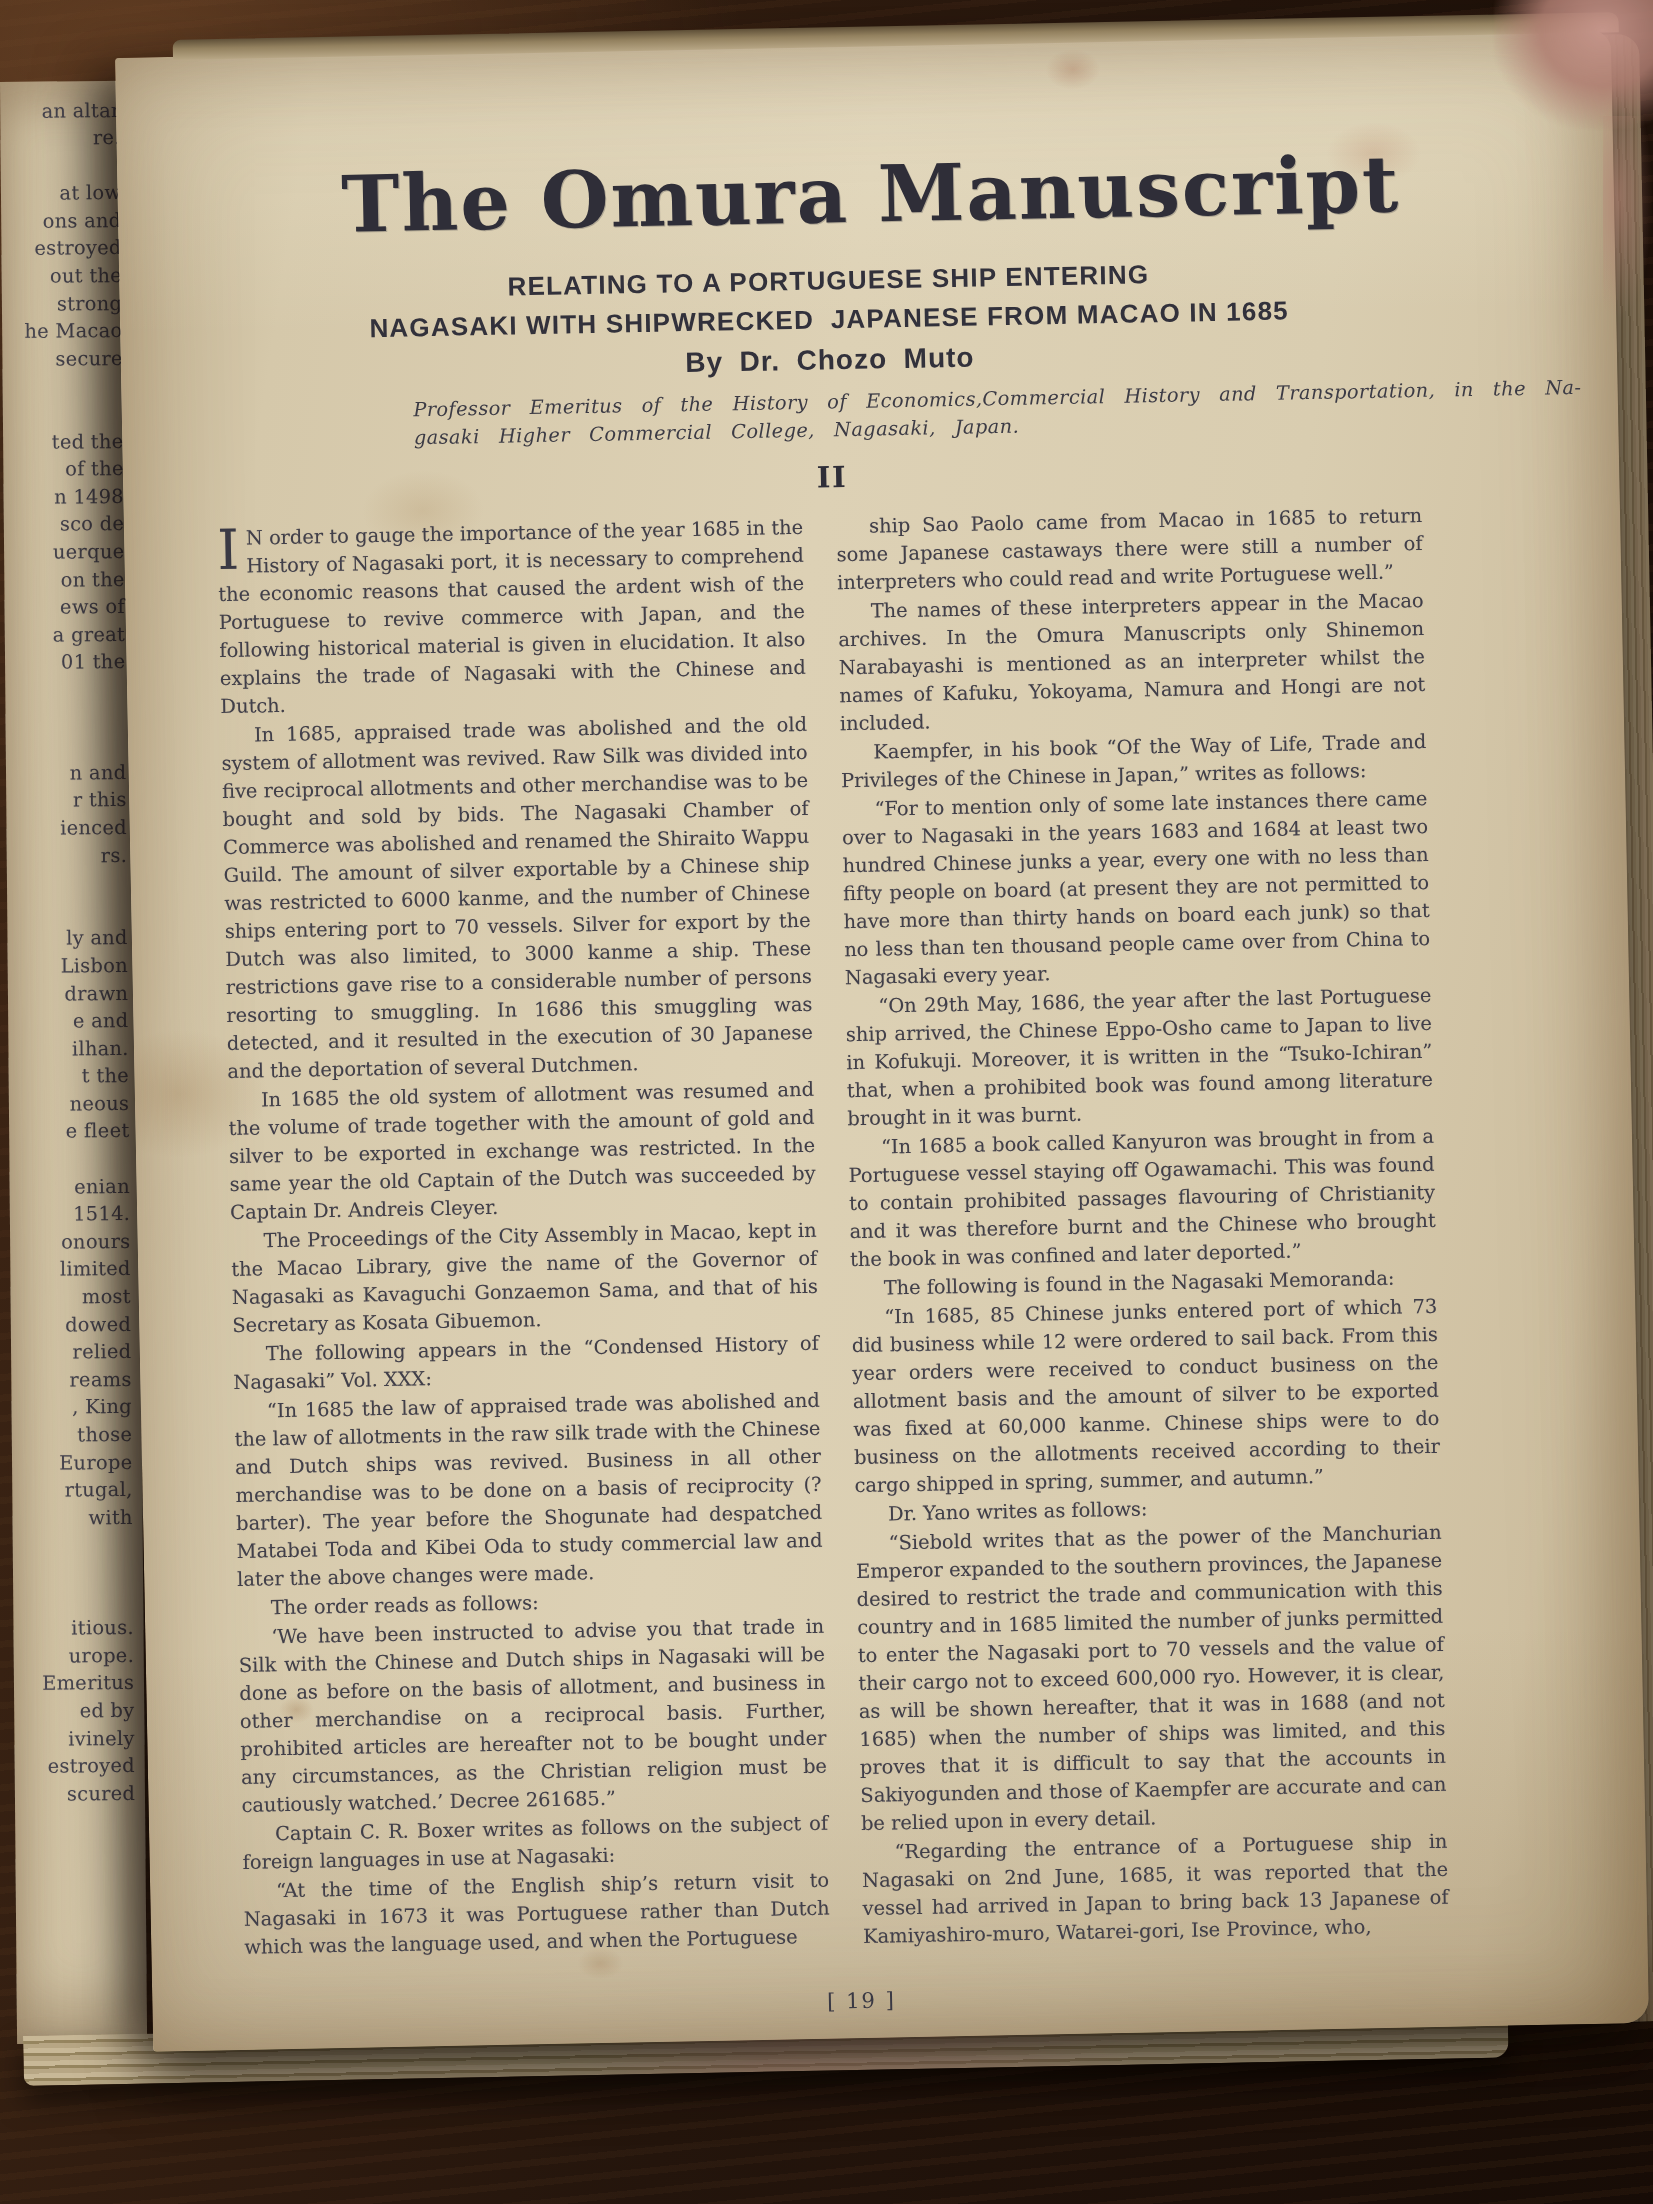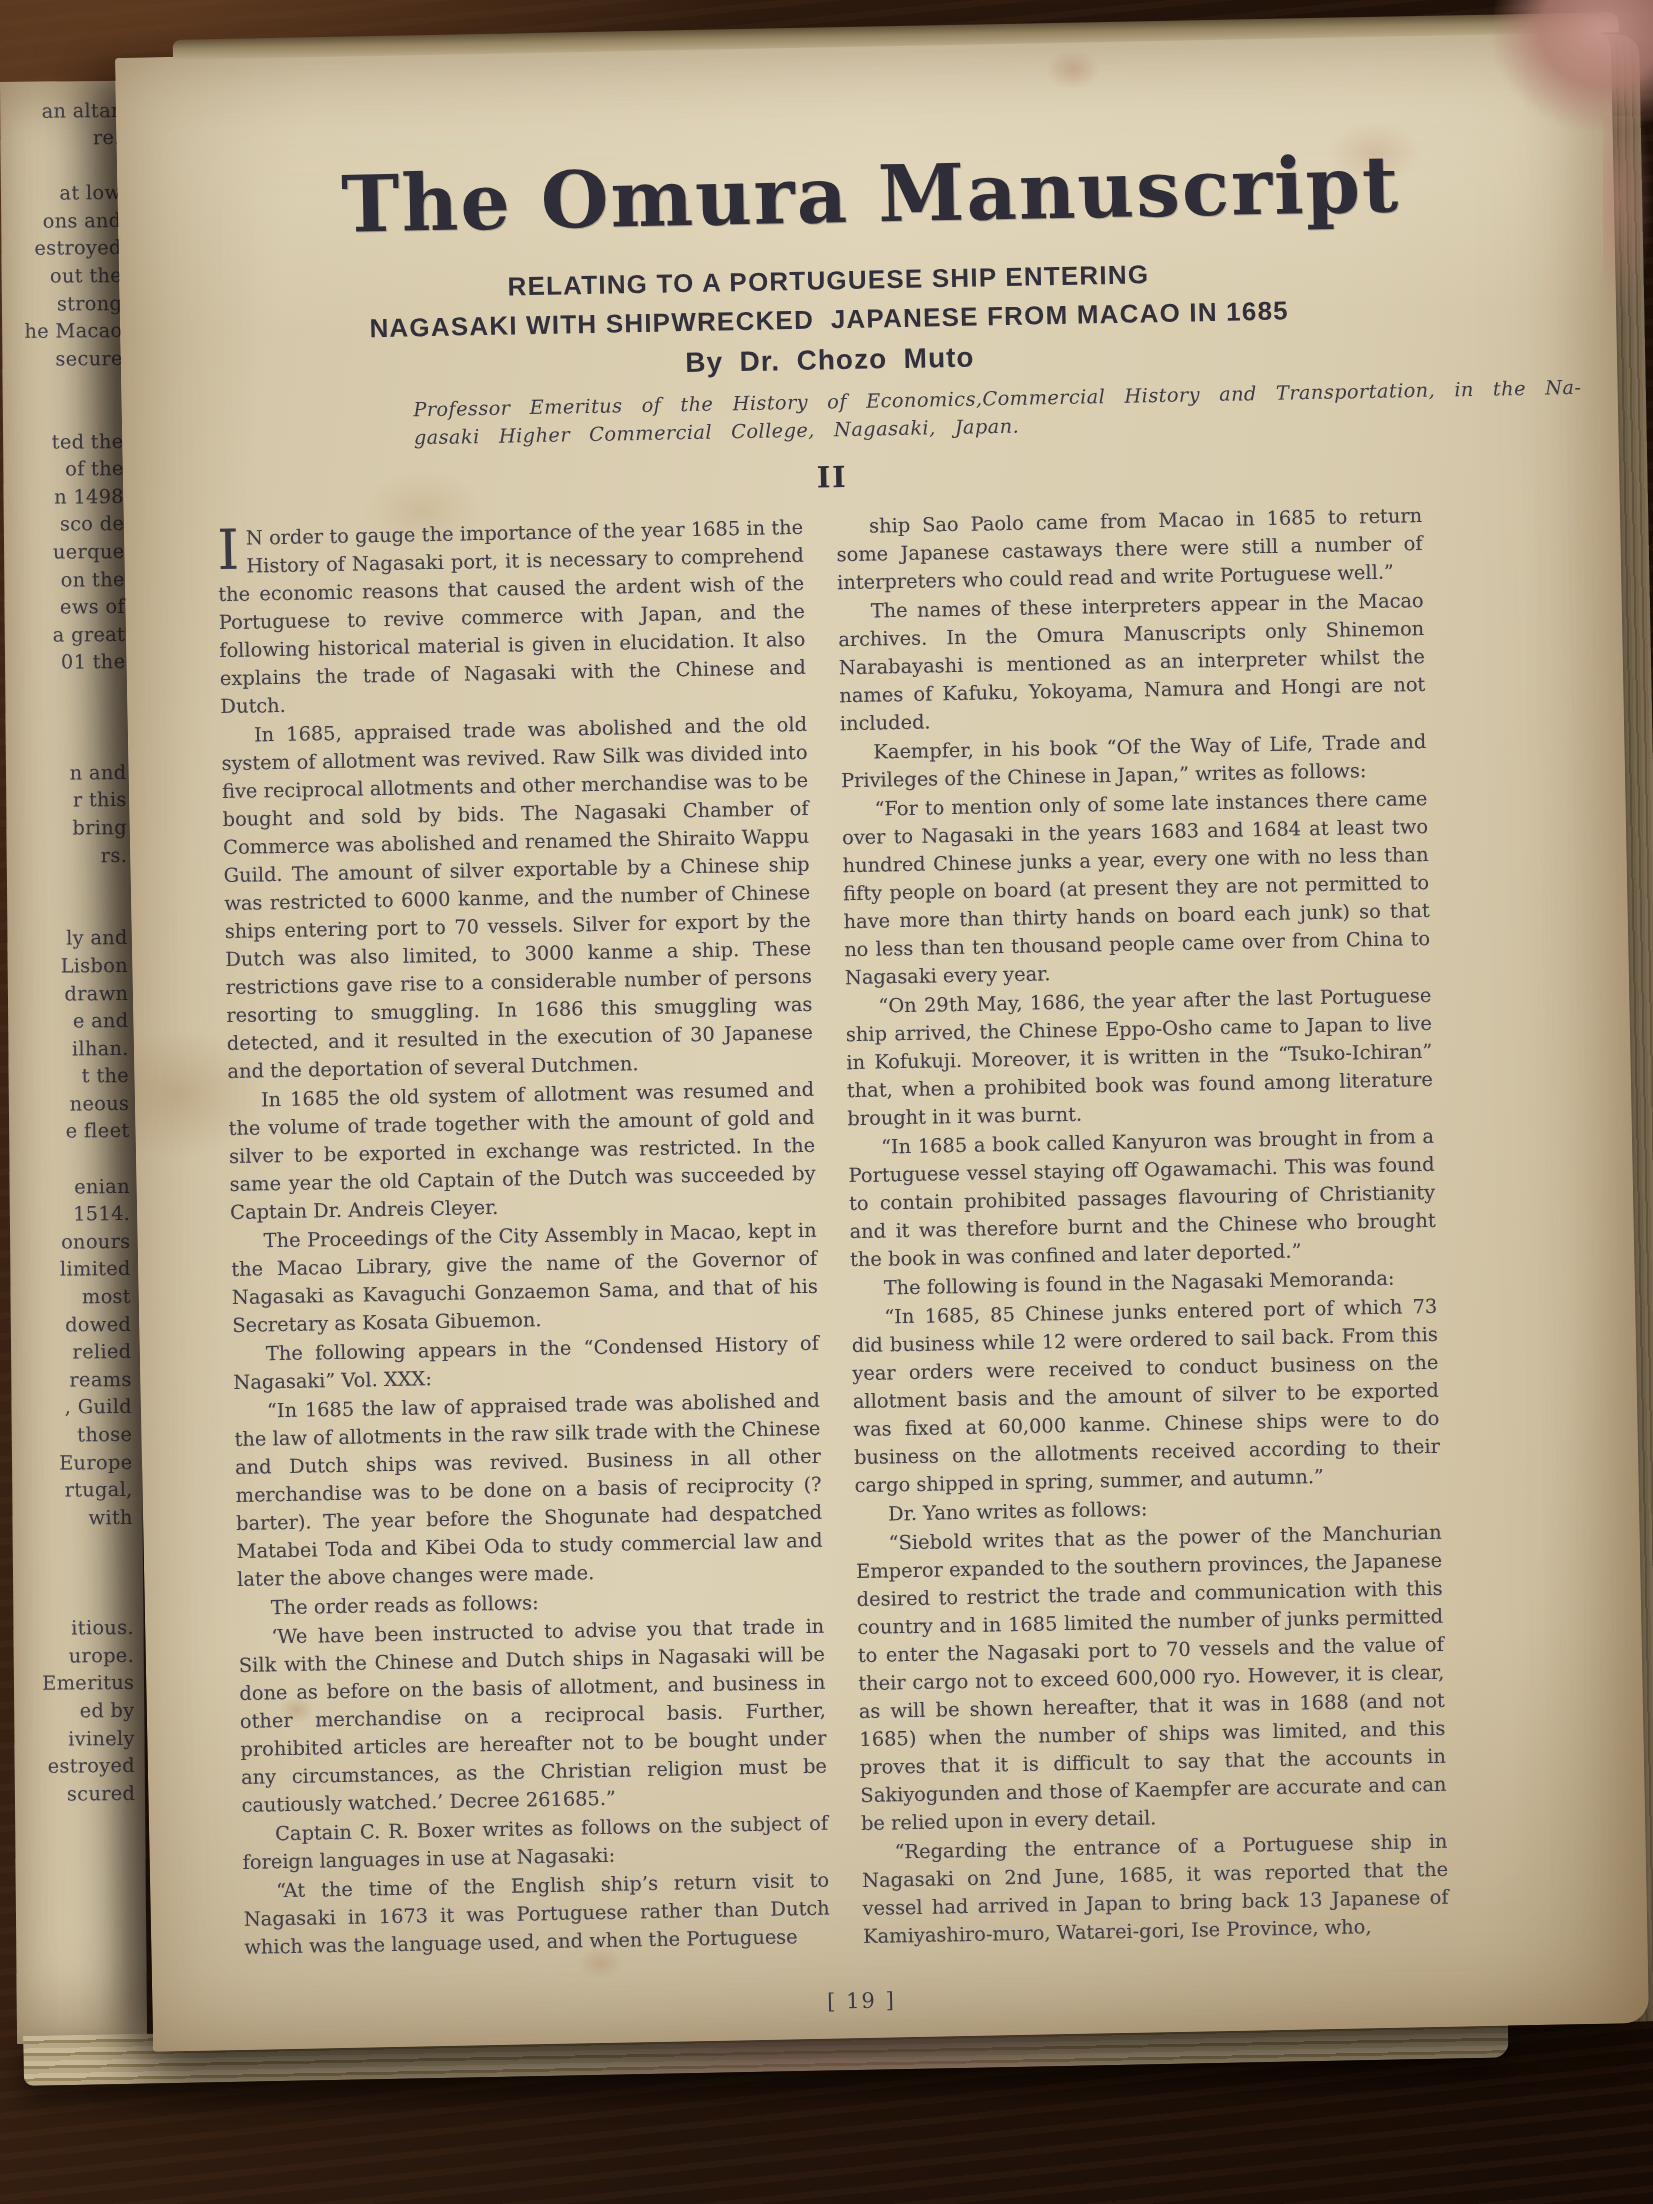--- a/index.html
+++ b/index.html
@@ -142,42 +142,42 @@
       <div class="frag">uerque</div>
       <div class="frag">on the</div>
       <div class="frag">ews of</div>
       <div class="frag">a great</div>
       <div class="frag">01 the</div>
       <div class="frag blank"></div>
       <div class="frag blank"></div>
       <div class="frag blank"></div>
       <div class="frag">n and</div>
       <div class="frag">r this</div>
-      <div class="frag">bring</div>
+      <div class="frag">ienced</div>
       <div class="frag">rs.</div>
       <div class="frag blank"></div>
       <div class="frag blank"></div>
       <div class="frag">ly and</div>
       <div class="frag">Lisbon</div>
       <div class="frag">drawn</div>
       <div class="frag">e and</div>
       <div class="frag">ilhan.</div>
       <div class="frag">t the</div>
       <div class="frag">neous</div>
       <div class="frag">e fleet</div>
       <div class="frag blank"></div>
       <div class="frag">enian</div>
       <div class="frag">1514.</div>
       <div class="frag">onours</div>
       <div class="frag">limited</div>
       <div class="frag">most</div>
       <div class="frag">dowed</div>
       <div class="frag">relied</div>
       <div class="frag">reams</div>
-      <div class="frag">, Guild</div>
+      <div class="frag">, King</div>
       <div class="frag">those</div>
       <div class="frag">Europe</div>
       <div class="frag">rtugal,</div>
       <div class="frag">with</div>
       <div class="frag blank"></div>
       <div class="frag blank"></div>
       <div class="frag blank"></div>
       <div class="frag">itious.</div>
       <div class="frag">urope.</div>
       <div class="frag">Emeritus</div>

